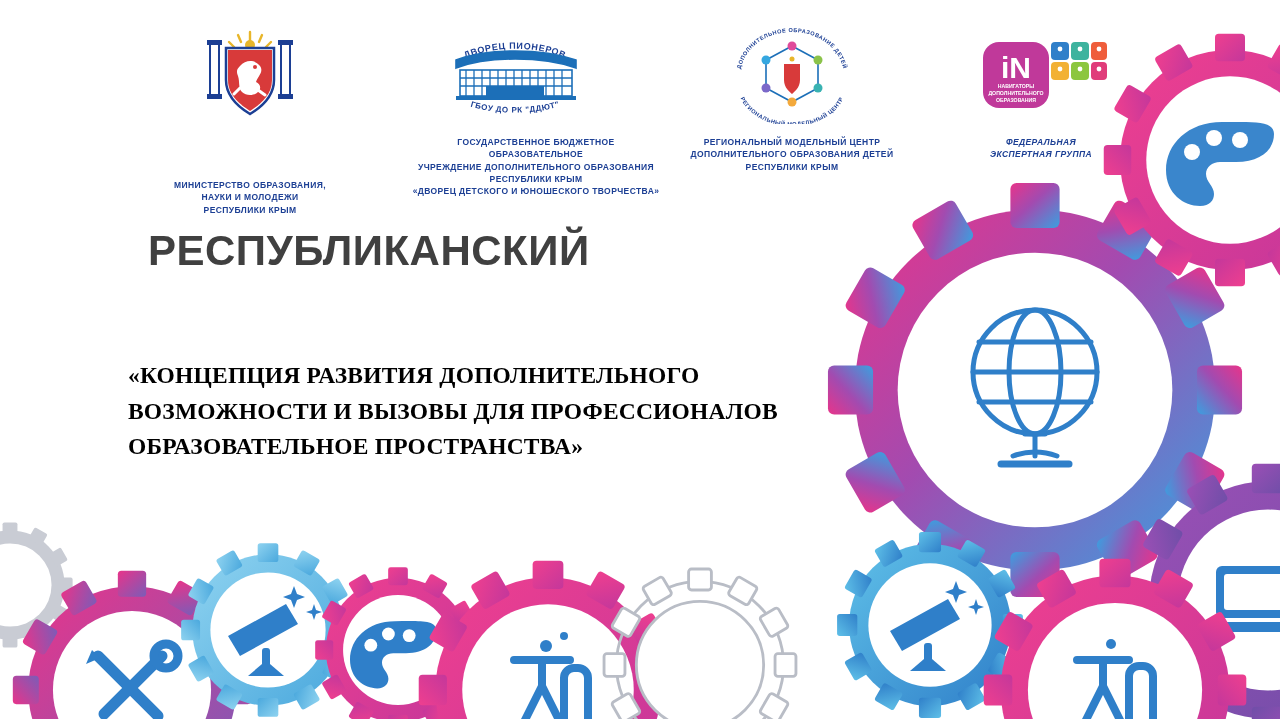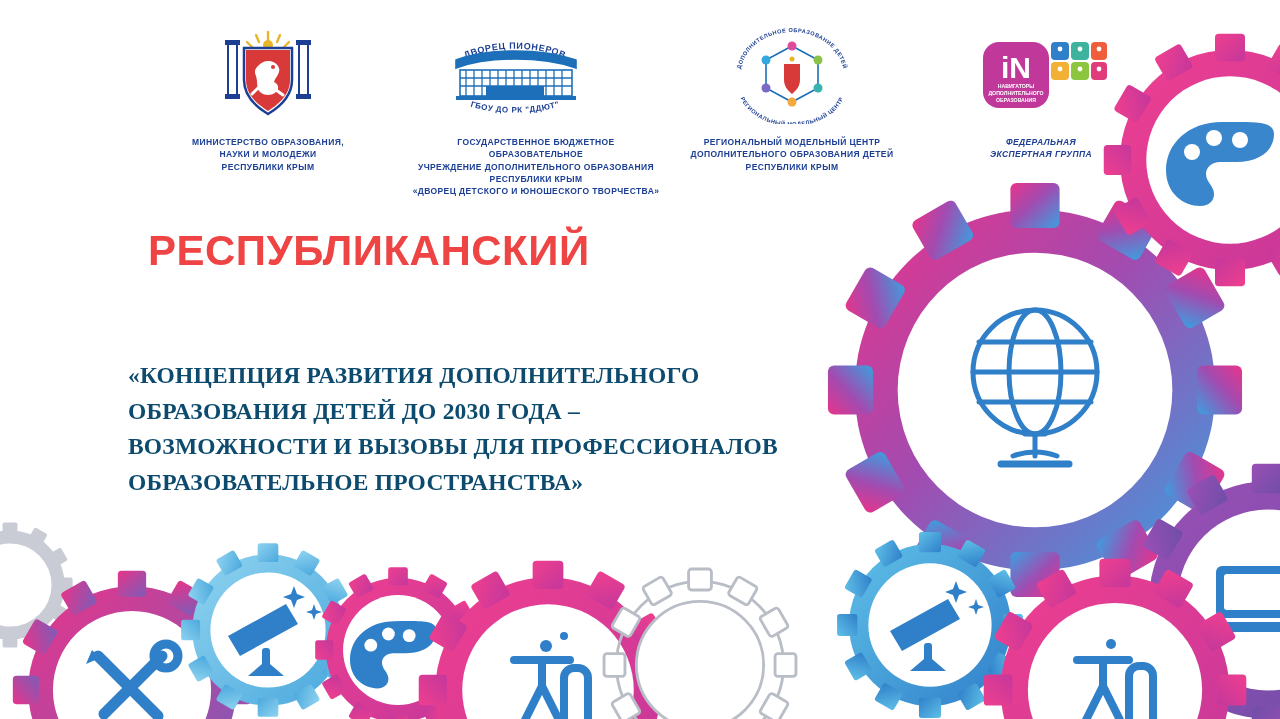--- a/index.html
+++ b/index.html
@@ -31,47 +31,47 @@
     margin-top: 10px;
     font-size: 8.5px;
     font-weight: bold;
     letter-spacing: 0.4px;
     line-height: 1.45;
     color: #1c3f94;
     text-transform: uppercase;
   }
 
   
-  .lb1 { position: absolute; left: 168px;  top: 22px; width: 200px; }
+  .lb1 { position: absolute; left: 150px;  top: 22px; width: 200px; gap: 43px; }
   .lb2 { position: absolute; left: 370px;  top: 22px; width: 290px; }
   .lb3 { position: absolute; left: 672px;  top: 22px; width: 240px; }
   .lb4 { position: absolute; left: 938px;  top: 22px; width: 206px; align-items: center; }
 
   
   .title-main {
     position: absolute;
     left: 148px;
     top: 228px;
     width: 700px;
     font-size: 42px;
     font-weight: bold;
     line-height: 1.08;
-    color: #ef4444;
+    color: #404040;
     letter-spacing: 0.5px;
   }
   .title-sub {
     position: absolute;
     left: 128px;
     top: 358px;
     width: 740px;
     font-family: "Liberation Serif", serif;
     font-size: 23.5px;
     font-weight: bold;
     line-height: 1.52;
-    color: #0c4a6e;
+    color: #000000;
     letter-spacing: 0.2px;
   }
 
   
   .art { position: absolute; inset: 0; pointer-events: none; }
   svg { display: block; }
 </style>
 </head>
 <body>
 
@@ -582,16 +582,15 @@
   <div class="logo-caption" style="white-space:pre-line;font-style:italic;">ФЕДЕРАЛЬНАЯ
 ЭКСПЕРТНАЯ ГРУППА</div>
 </div>
 
 <div class="title-main">
   <div>РЕСПУБЛИКАНСКИЙ</div>
 </div>
 
 <div class="title-sub">
   <div>«КОНЦЕПЦИЯ РАЗВИТИЯ ДОПОЛНИТЕЛЬНОГО</div>
-  <div>ОБРАЗОВАНИЯ ДЕТЕЙ ДО 2030 ГОДА –</div>
   <div>ВОЗМОЖНОСТИ И ВЫЗОВЫ ДЛЯ ПРОФЕССИОНАЛОВ</div>
   <div>ОБРАЗОВАТЕЛЬНОЕ ПРОСТРАНСТВА»</div>
 </div>
 
 </body></html>

